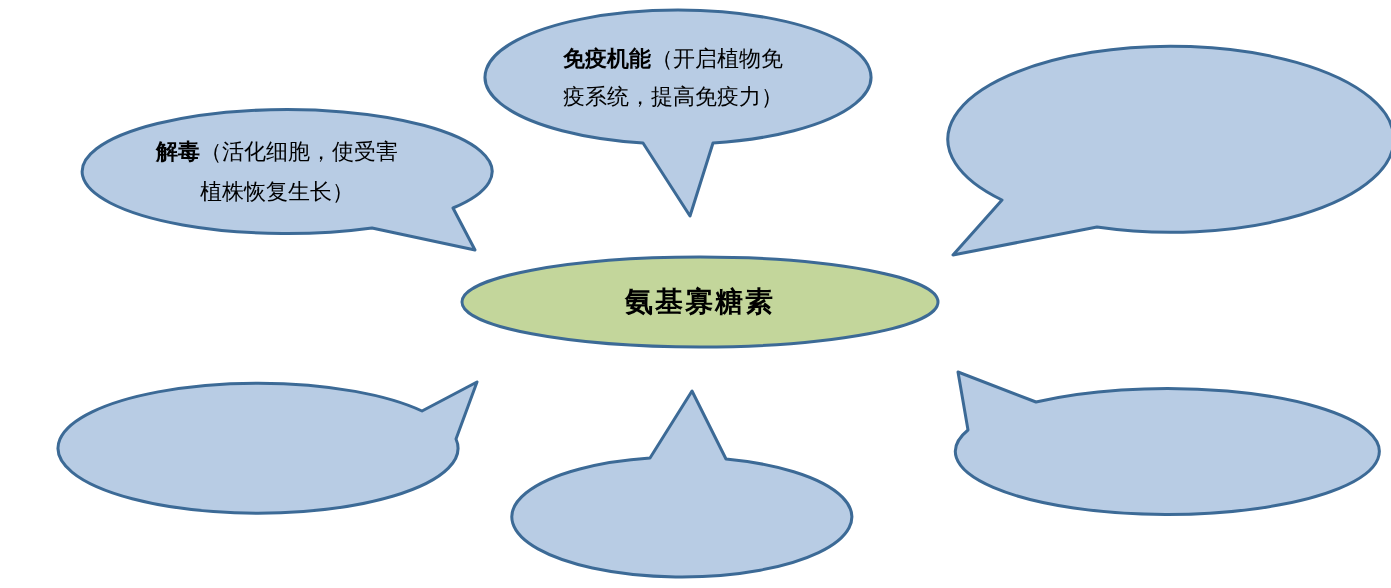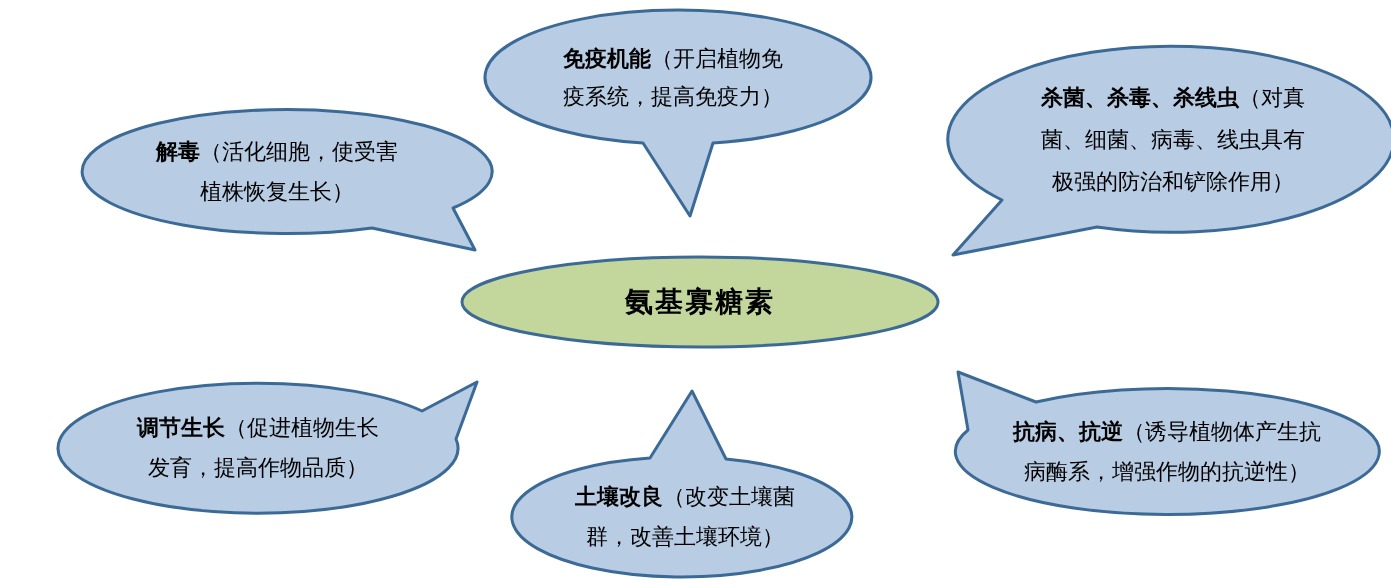--- a/index.html
+++ b/index.html
@@ -80,23 +80,19 @@
 
     <path class="bubble-shape" d="M 923 430 A 212 63 0 1 0 991 402 L 913 372 Z"></path>
 
     <ellipse class="center-shape" cx="655" cy="302" rx="238" ry="45"></ellipse>
   </svg>
 
   <div class="bubble-text txt-immune"><span class="t">免疫机能</span><span>（开启植物免疫系统，提高免疫力）</span></div>
 
   <div class="bubble-text txt-detox"><span class="t">解毒</span><span>（活化细胞，使受害植株恢复生长）</span></div>
 
-  <div class="bubble-text txt-sterile"><span class="t">杀菌、杀毒、杀线虫</span><span>（对真菌、细菌、病毒、线虫具有极强的防治和铲除作用）</span></div>
 
-  <div class="bubble-text txt-growth"><span class="t">调节生长</span><span>（促进植物生长发育，提高作物品质）</span></div>
 
-  <div class="bubble-text txt-soil"><span class="t">土壤改良</span><span>（改变土壤菌群，改善土壤环境）</span></div>
 
-  <div class="bubble-text txt-resist"><span class="t">抗病、抗逆</span><span>（诱导植物体产生抗病酶系，增强作物的抗逆性）</span></div>
 
   <div class="txt-center">氨基寡糖素</div>
 
 </div>
 
 </body></html>

